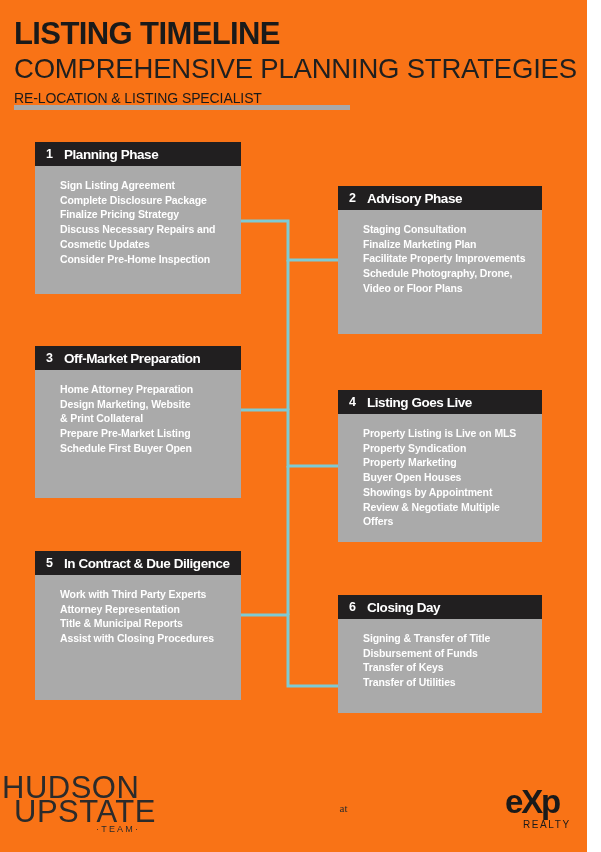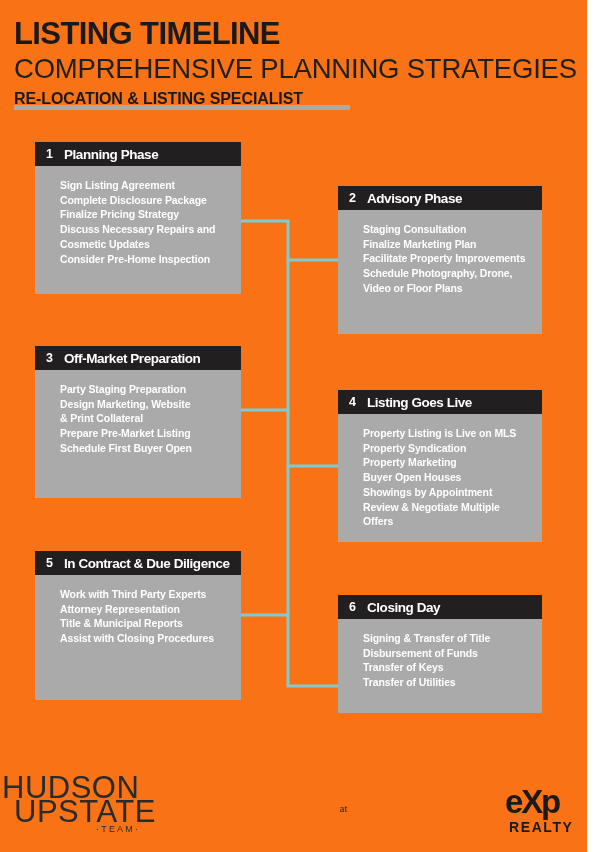--- a/index.html
+++ b/index.html
@@ -41,22 +41,22 @@
     font-weight: 300;
     font-size: 27.5px;
     letter-spacing: -0.2px;
     color: #1f1f1f;
     line-height: 1.12;
     margin-top: 3px;
     white-space: nowrap;
   }
   .title-tag {
     font-family: "Liberation Sans", sans-serif;
-    font-weight: bold;
-    font-size: 16px;
+    font-weight: normal;
+    font-size: 14px;
     letter-spacing: -0.1px;
     color: #1a1a1a;
     margin-top: 6px;
     white-space: nowrap;
   }
   .header-rule {
     position: absolute;
     left: 14px;
     top: 105px;
     width: 336px;
@@ -186,26 +186,26 @@
   .logo-exp-word {
     font-family: Liberation Sans, sans-serif;
     font-weight: bold;
     font-size: 33px;
     letter-spacing: -2.2px;
     color: #1a1a1a;
     line-height: 1;
   }
   .logo-exp-sub {
     font-family: "Liberation Sans", sans-serif;
-    font-weight: bold;
-    font-size: 14px;
+    font-weight: normal;
+    font-size: 10px;
     letter-spacing: 1.6px;
     color: #1a1a1a;
     margin-top: 1px;
-    margin-left: 4px;
+    margin-left: 18px;
   }
   .logo-exp-dot {
     position: absolute;
     right: 1px;
     top: 6px;
     width: 3px;
     height: 3px;
     background: #1a1a1a;
     border-radius: 50%;
   }
@@ -262,21 +262,21 @@
       <li>Video or Floor Plans</li>
     </ul>
   </div>
 
   <div class="phase" id="phase-3">
     <div class="phase-head">
       <span class="phase-num">3</span>
       <span class="phase-title">Off-Market Preparation</span>
     </div>
     <ul class="phase-list">
-      <li>Party Staging Preparation</li>
+      <li>Home Attorney Preparation</li>
       <li>Design Marketing, Website</li>
       <li>&amp; Print Collateral</li>
       <li>Prepare Pre-Market Listing</li>
       <li>Schedule First Buyer Open</li>
     </ul>
   </div>
 
   <div class="phase" id="phase-4">
     <div class="phase-head">
       <span class="phase-num">4</span>

